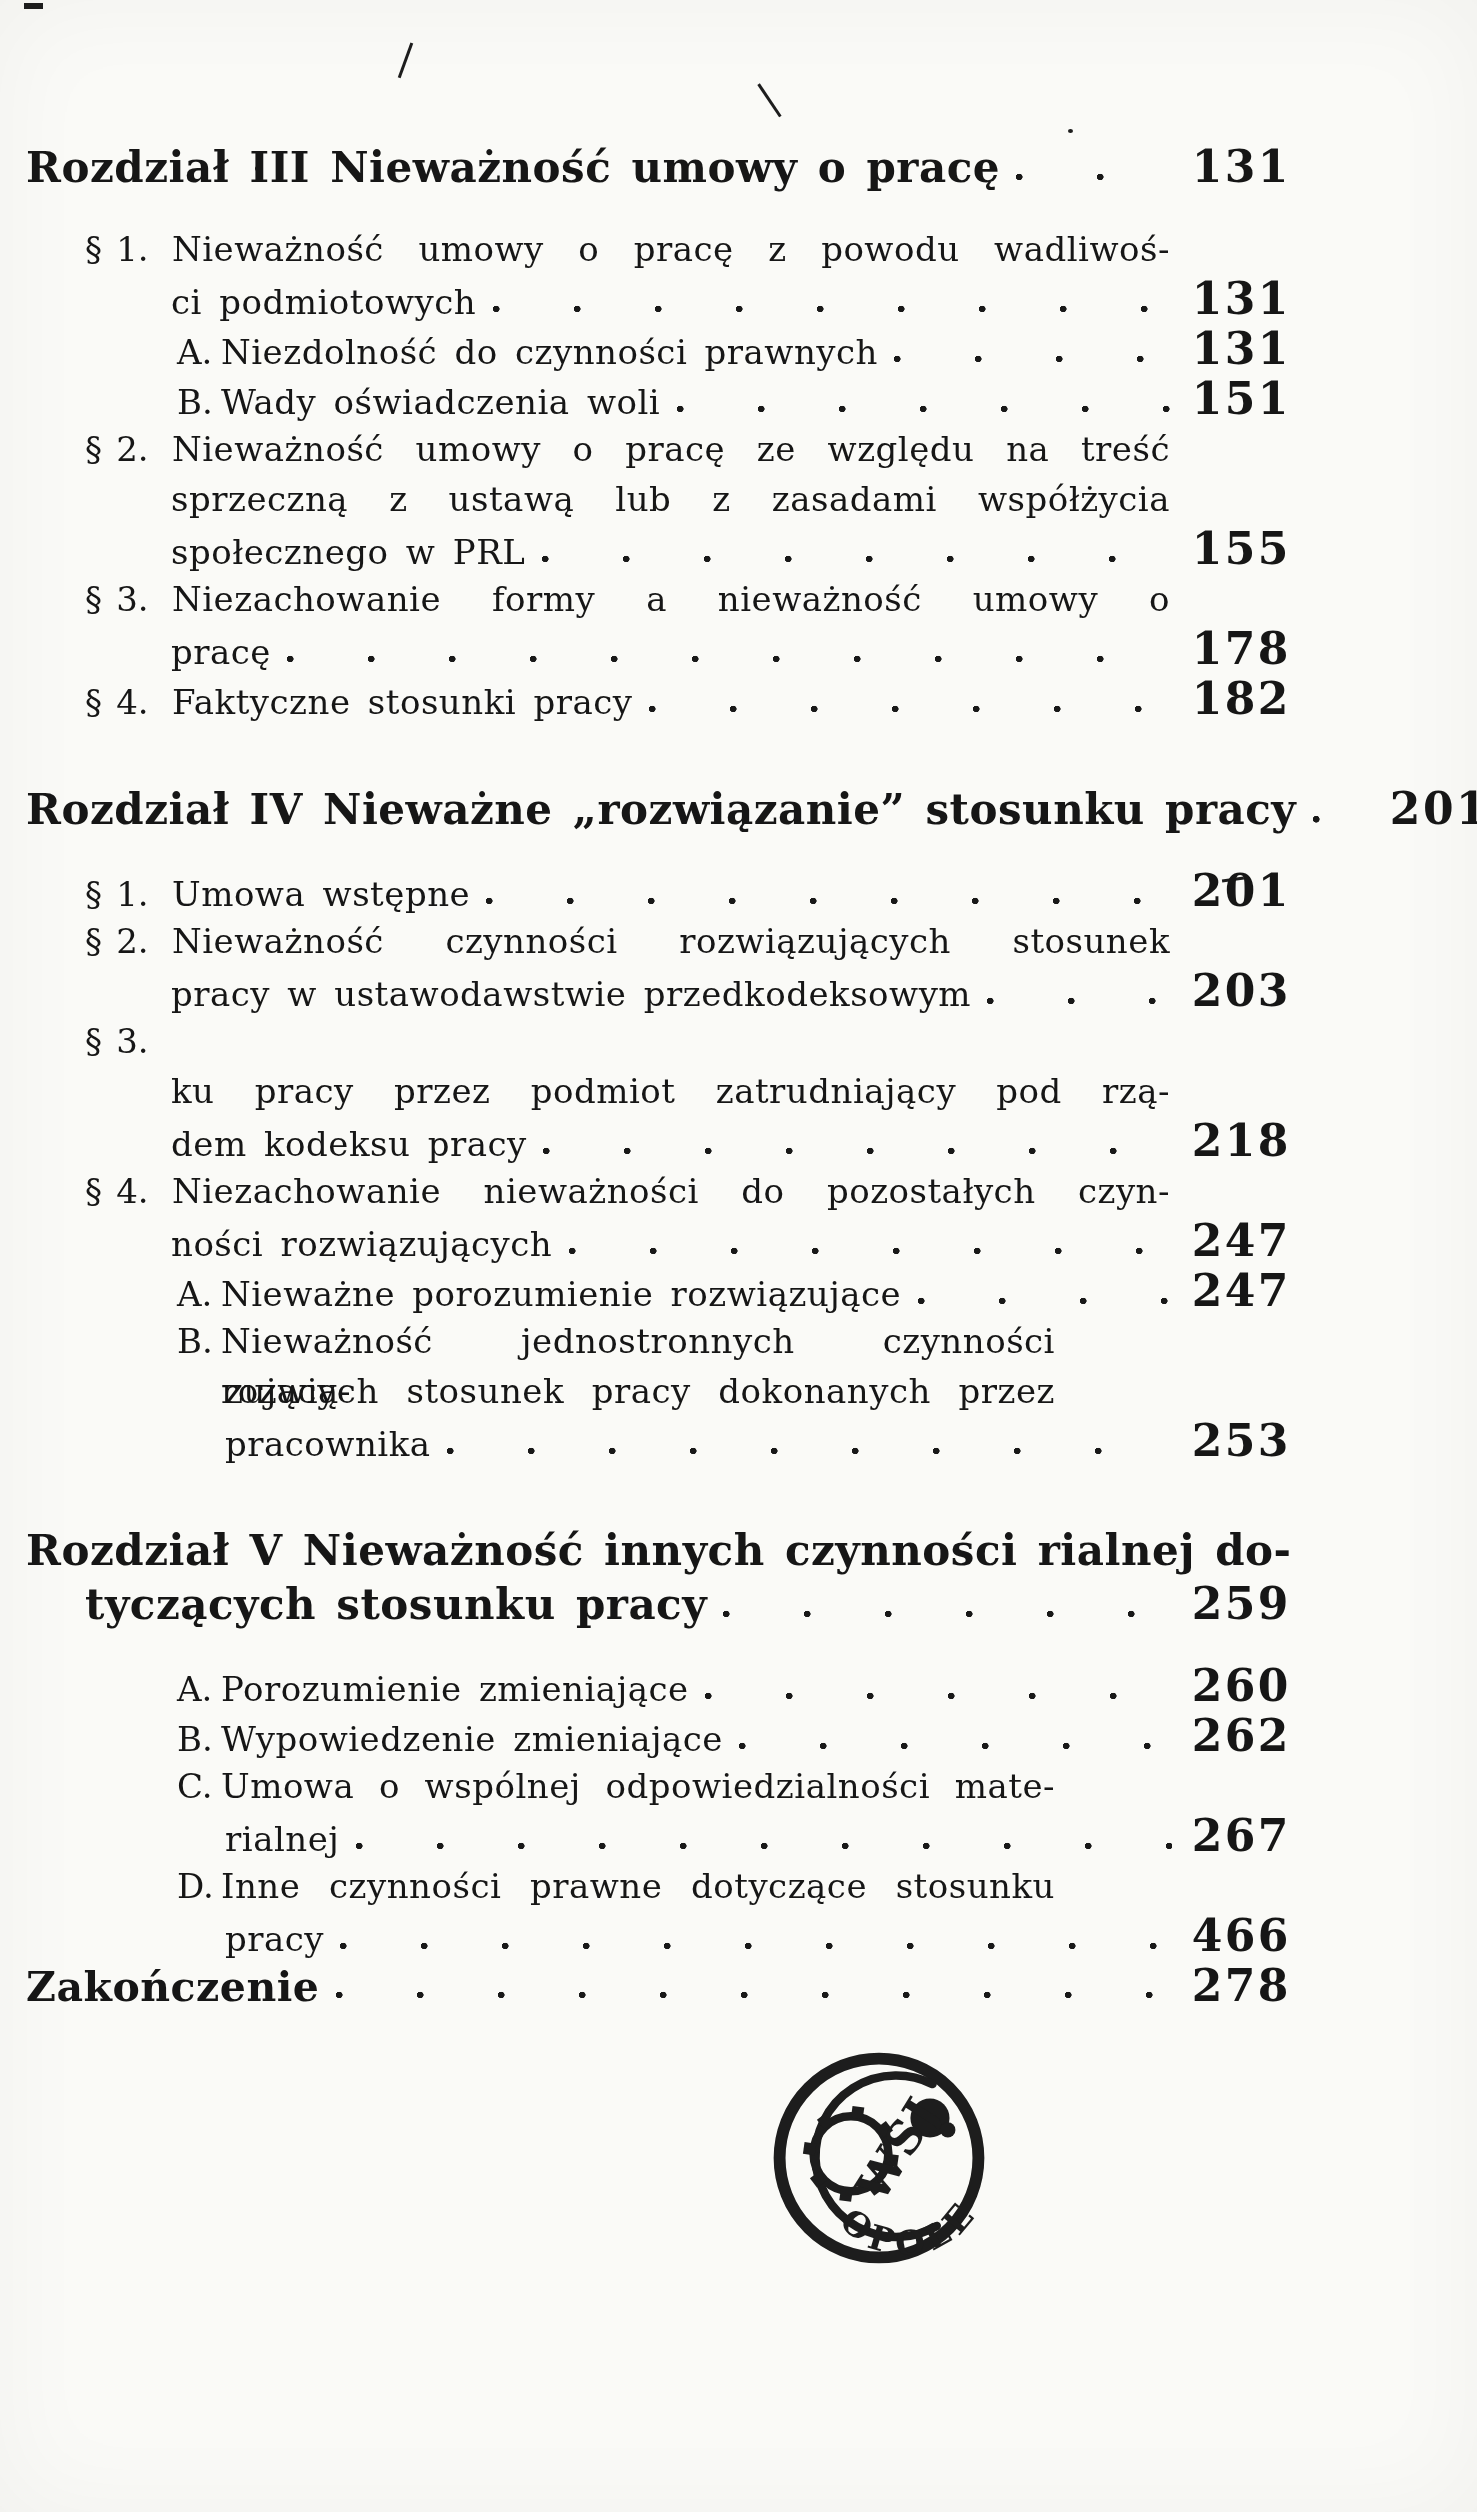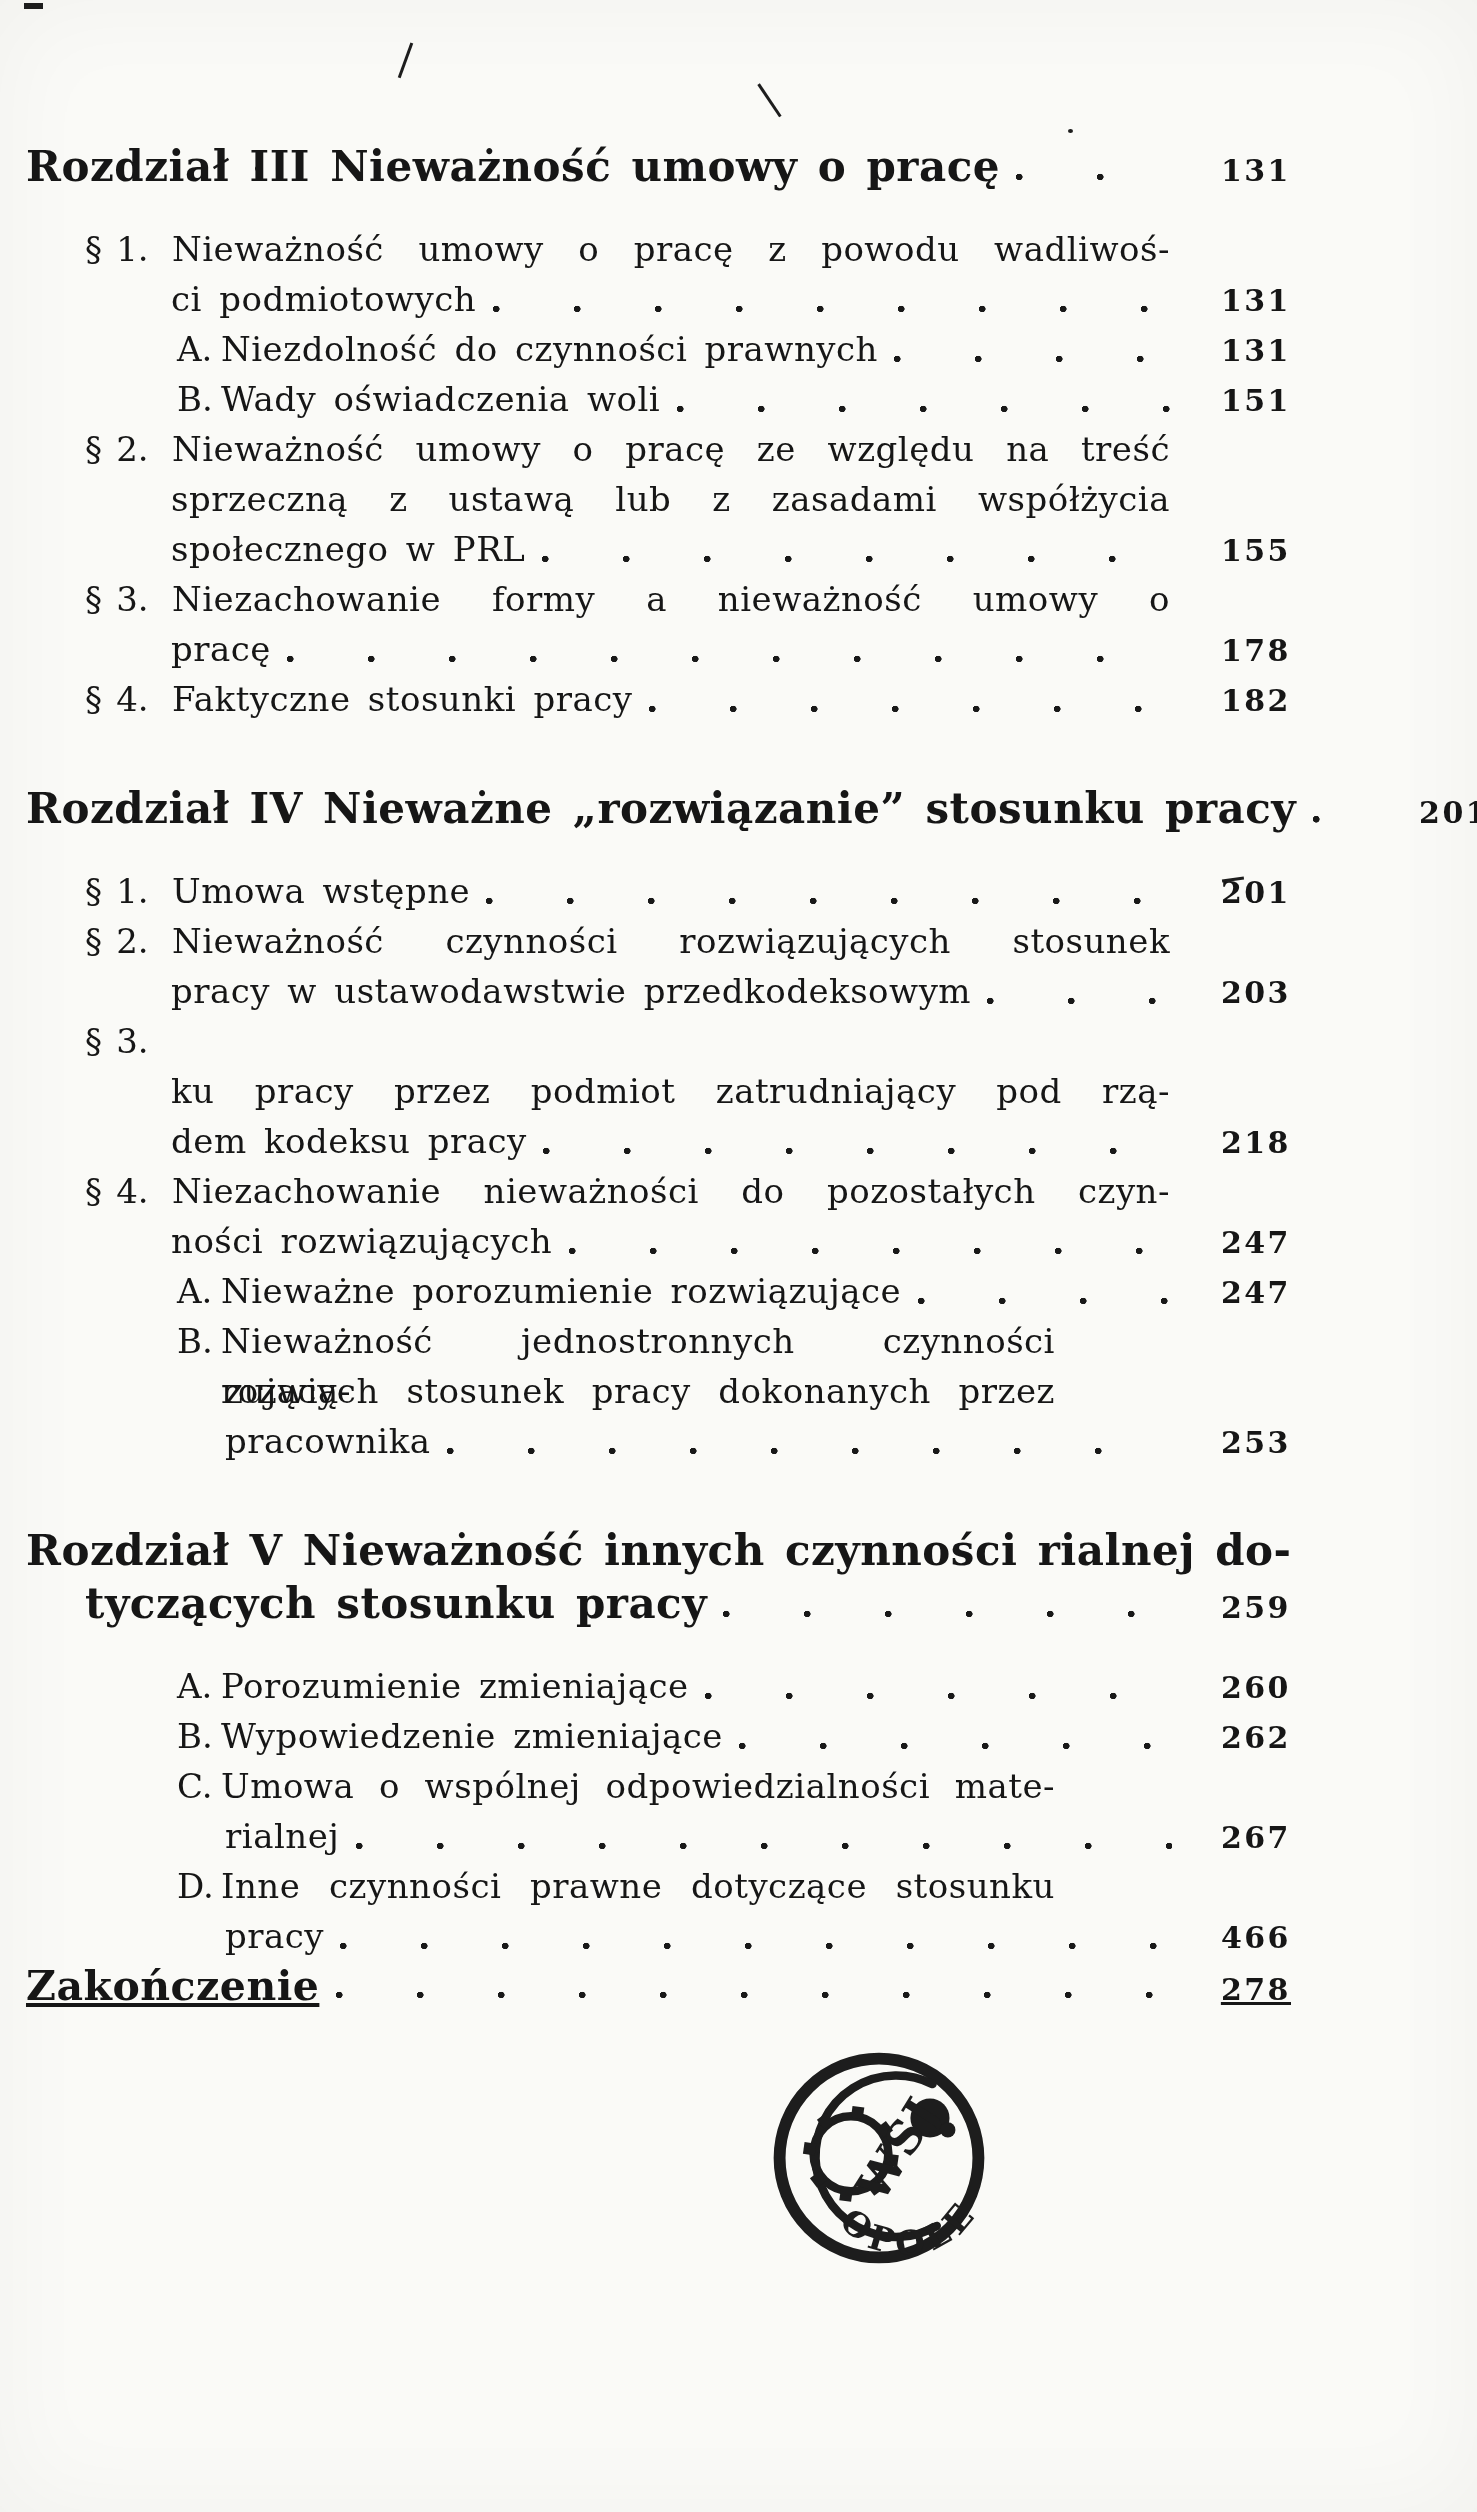--- a/index.html
+++ b/index.html
@@ -22,21 +22,21 @@
   .row{
     display:flex;align-items:baseline;
     height:50px;line-height:50px;
     white-space:nowrap;
   }
   .row.chapter,.row.chapter-cont{
     height:53px;line-height:53px;
     font-weight:bold;font-size:42px;
     letter-spacing:0.4px;
   }
-  .row.closing{font-weight:bold;font-size:41px;letter-spacing:0.4px;text-decoration:underline;}
+  .row.closing{font-weight:bold;font-size:41px;letter-spacing:0.4px;}
   .row.chapter-cont{padding-left:59px;}
   .row.sect-first{padding-left:59px;}
   .row.sect-cont{padding-left:145px;}
   .row.sub-first{padding-left:151px;}
   .row.sub-cont{padding-left:199px;justify-content:flex-end;}
   .row.gap-sm{margin-top:31px;}
   .row.gap-lg{margin-top:58px;}
   .label{flex:none;word-spacing:3.4px;}
   .sect-first .label{width:87px;}
   .sub-first .label{width:44px;}
@@ -50,21 +50,21 @@
   .sub-first .txt.justify,.sub-cont .txt.justify{margin-right:236px;}
   .leader{
     flex:1 1 auto;min-width:59px;height:8.5px;
     align-self:flex-end;margin:0 18.7px 11px 15.3px;
     background-image:radial-gradient(circle at 4.2px 4.2px,#181818 3.1px,rgba(0,0,0,0) 3.7px);
     background-size:81px 8.5px;background-repeat:repeat-x;
   }
   .chapter .leader,.chapter-cont .leader,.closing .leader{margin-bottom:12px;}
   .page-num{
     flex:none;width:100px;text-align:right;
-    font-weight:bold;font-size:30px;letter-spacing:2.5px;
+    font-weight:bold;font-size:44px;letter-spacing:2.5px;
   }
   
   .stamp{
     position:absolute;left:766px;top:2045px;width:226px;height:226px;
     opacity:0.95;
   }
   .stamp svg{display:block;}
   
   .speck{position:absolute;background:#1d1d1d;}
 </style>

